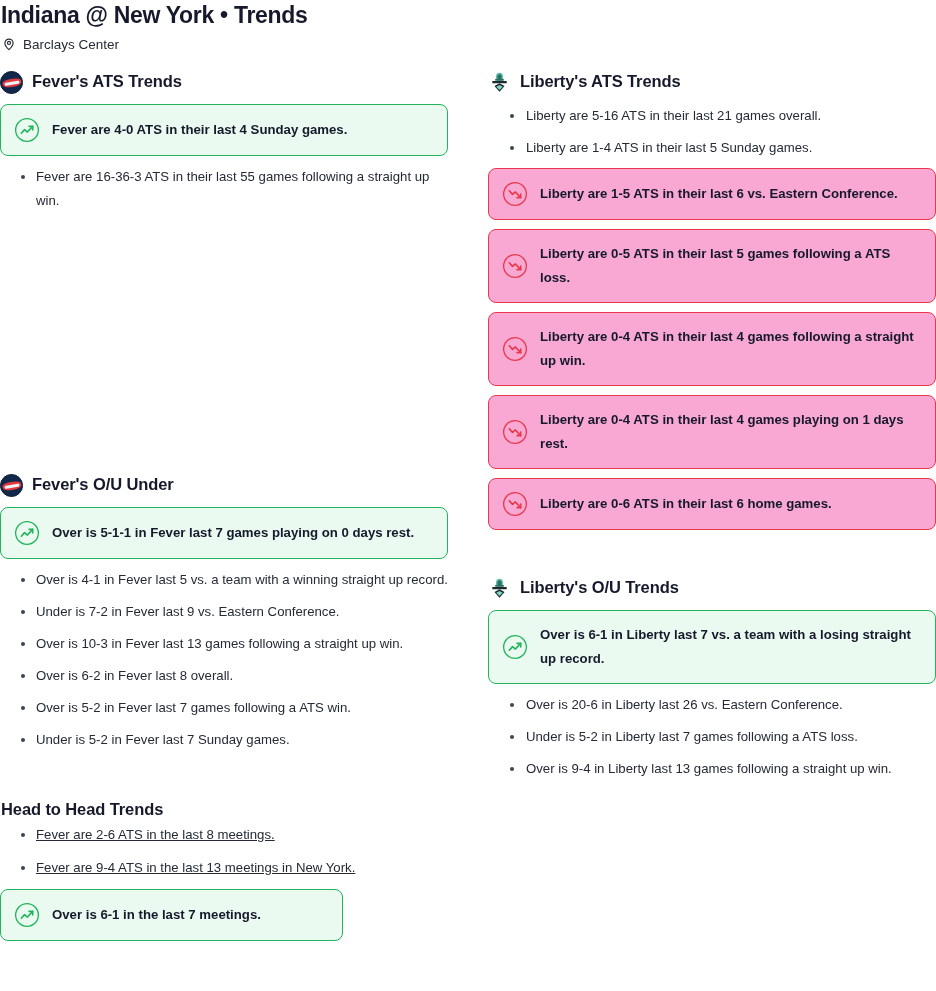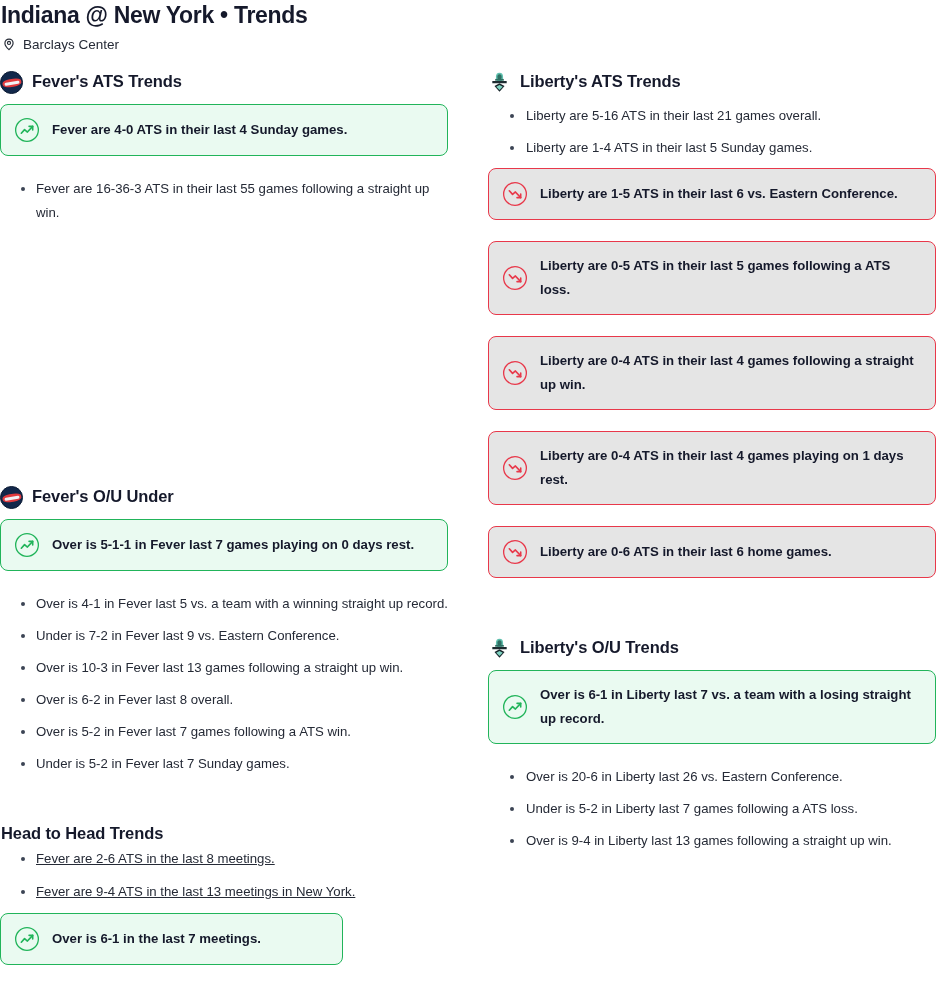--- a/index.html
+++ b/index.html
@@ -109,29 +109,29 @@
   .logo.liberty .torch-svg { display:block; width:23px; height:23px; }
 
   
   .card {
     display: flex;
     align-items: center;
     gap: 12px;
     box-sizing: border-box;
     border-radius: 8px;
     padding: 12px 13px;
-    margin-bottom: 21px;
+    margin-bottom: 9px;
     min-height: 41px;
   }
   .card.green {
     background: #eafaf1;
     border: 1.4px solid #21b45a;
   }
   .card.red {
-    background: #e5e5e5;
+    background: #f9a8d4;
     border: 1.4px solid #e8384a;
   }
   .card-text {
     font-size: 13.2px;
     font-weight: 700;
     line-height: 24px;
     color: #15192b;
   }
   .card.red .card-text { color: #15192b; }
   .trend-icon { flex: 0 0 26px; width: 26px; height: 26px; display:block; }

